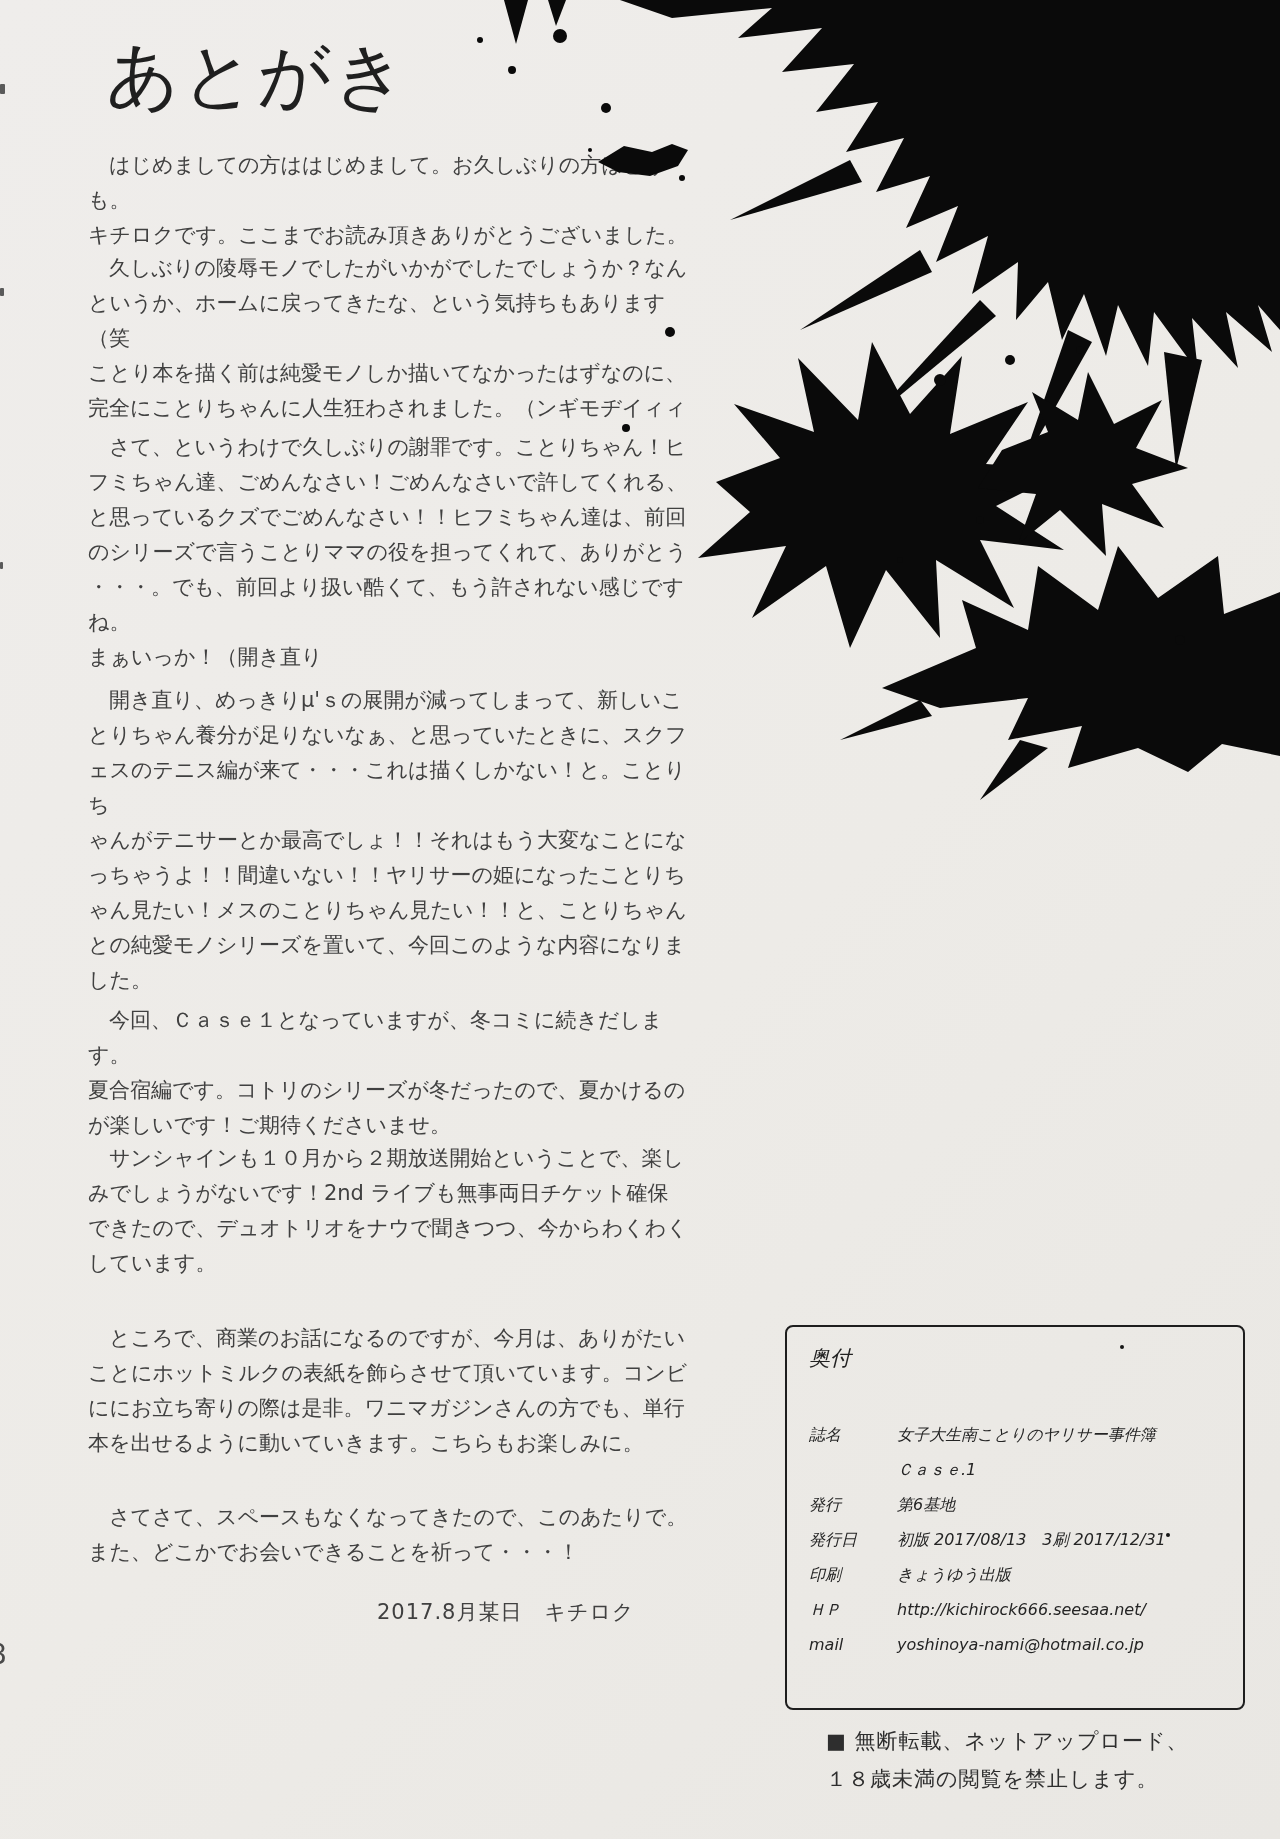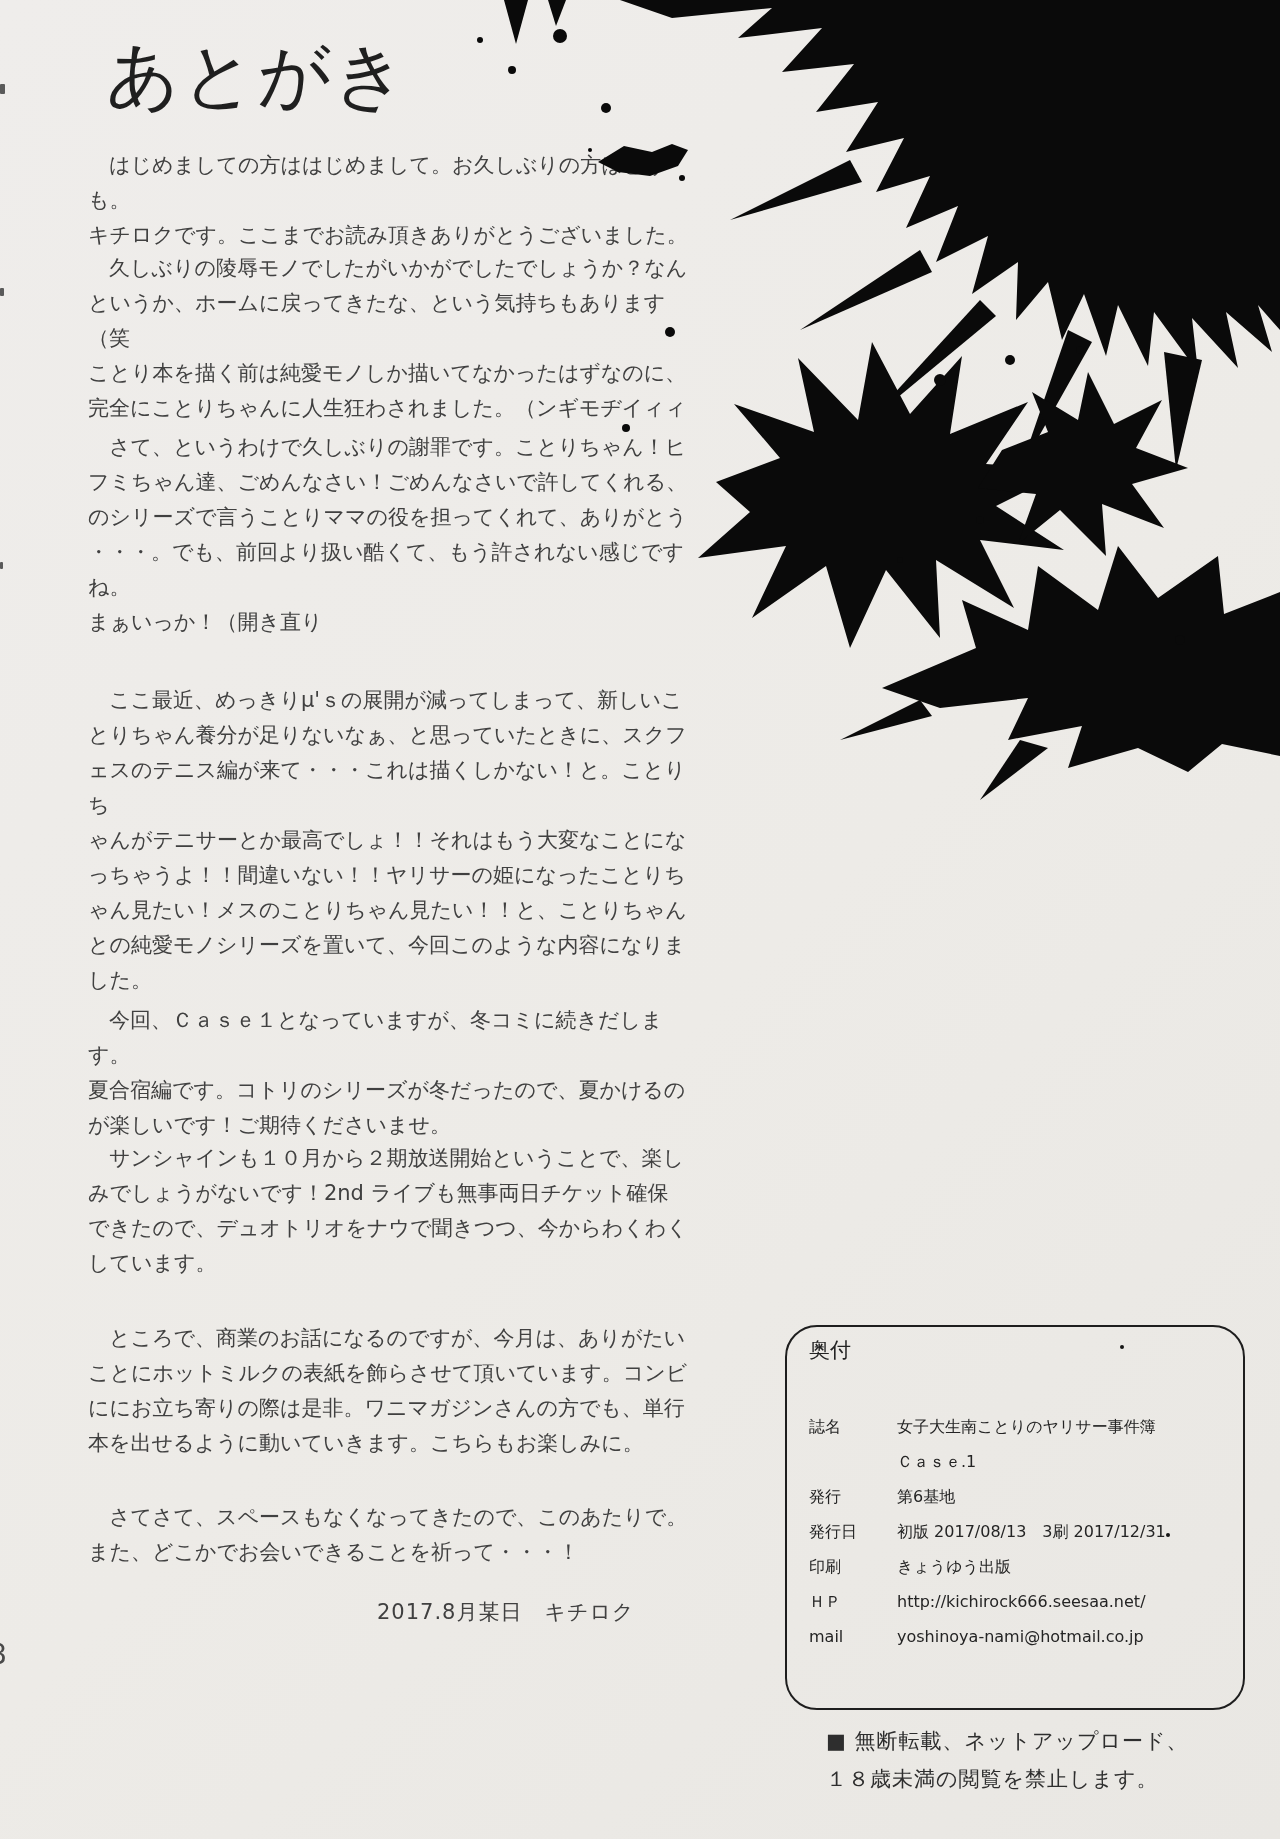--- a/index.html
+++ b/index.html
@@ -24,23 +24,24 @@
     font-size:21px;line-height:35px;color:#404040;
     letter-spacing:0px;
   }
   .signature{
     position:absolute;left:368px;top:1598px;
     font-size:21px;color:#404040;letter-spacing:1px;margin-left:9px;
   }
   .colophon{
     position:absolute;left:785px;top:1325px;
     width:460px;height:385px;box-sizing:border-box;
-    border:2.5px solid #1e1e1e;border-radius:32px;
-    padding:8px 14px 0 22px;
+    border:2.5px solid #1e1e1e;border-radius:8px;
+    padding:16px 14px 0 22px;
     background:transparent;
+    font-style:italic;
   }
   .colophon-header{font-size:21px;line-height:30px;color:#222;margin-bottom:44px;}
   .colophon-row{display:flex;font-size:16px;line-height:35px;color:#242424;white-space:nowrap;}
   .colophon-label{width:88px;flex:none;}
   .colophon-value{flex:1;}
   .notice{
     position:absolute;left:826px;top:1722px;width:448px;
     font-size:21px;line-height:38px;
     color:#2e2e2e;letter-spacing:1px;
   }
@@ -65,26 +66,27 @@
     </div>
   <div class="para" style="top:251px">
       <div>　久しぶりの陵辱モノでしたがいかがでしたでしょうか？なん</div>
       <div>というか、ホームに戻ってきたな、という気持ちもあります（笑</div>
       <div>ことり本を描く前は純愛モノしか描いてなかったはずなのに、</div>
       <div>完全にことりちゃんに人生狂わされました。（ンギモヂイィィ</div>
     </div>
   <div class="para" style="top:430px">
       <div>　さて、というわけで久しぶりの謝罪です。ことりちゃん！ヒ</div>
       <div>フミちゃん達、ごめんなさい！ごめんなさいで許してくれる、</div>
+      <div>と思っているクズでごめんなさい！！ヒフミちゃん達は、前回</div>
       <div>のシリーズで言うことりママの役を担ってくれて、ありがとう</div>
       <div>・・・。でも、前回より扱い酷くて、もう許されない感じですね。</div>
       <div>まぁいっか！（開き直り</div>
     </div>
   <div class="para" style="top:683px">
-      <div>　ここ最近、めっきりμ'ｓの展開が減ってしまって、新しいこ</div>
+      <div>　開き直り、めっきりμ'ｓの展開が減ってしまって、新しいこ</div>
       <div>とりちゃん養分が足りないなぁ、と思っていたときに、スクフ</div>
       <div>ェスのテニス編が来て・・・これは描くしかない！と。ことりち</div>
       <div>ゃんがテニサーとか最高でしょ！！それはもう大変なことにな</div>
       <div>っちゃうよ！！間違いない！！ヤリサーの姫になったことりち</div>
       <div>ゃん見たい！メスのことりちゃん見たい！！と、ことりちゃん</div>
       <div>との純愛モノシリーズを置いて、今回このような内容になりま</div>
       <div>した。</div>
     </div>
   <div class="para" style="top:1003px">
       <div>　今回、Ｃａｓｅ１となっていますが、冬コミに続きだします。</div>

